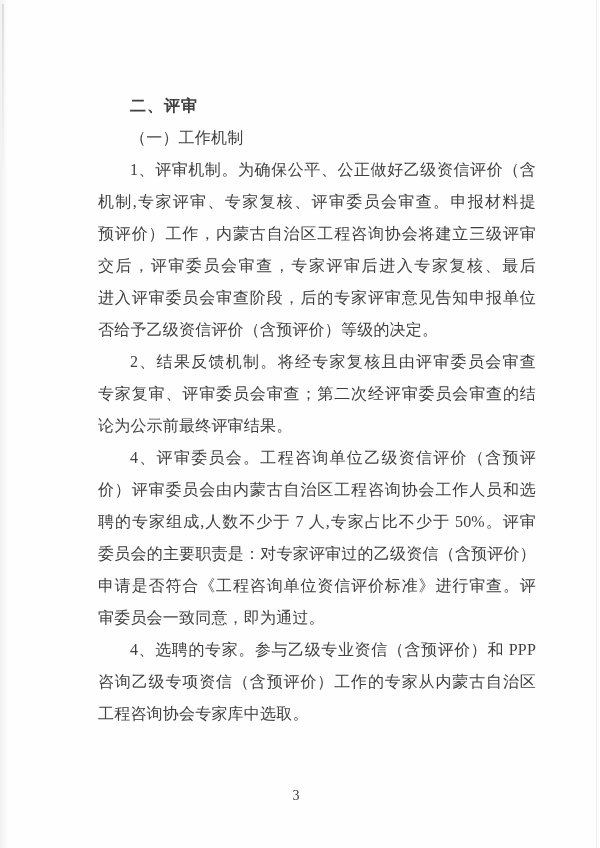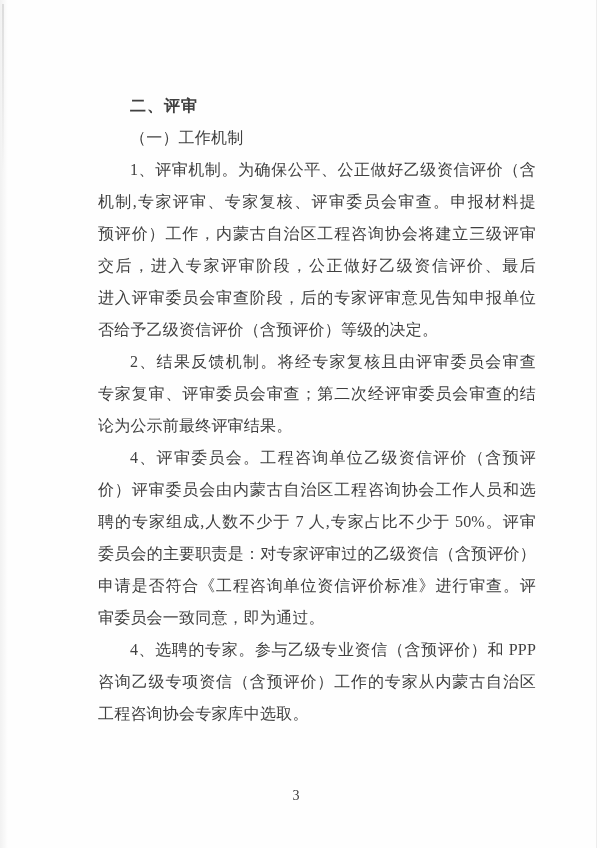--- a/index.html
+++ b/index.html
@@ -92,21 +92,21 @@
   <div class="scan-edge-left"></div>
   <div class="scan-edge-right"></div>
 
   <div class="textblock">
     <div class="line heading indent">二、评审</div>
     <div class="line indent">（一）工作机制</div>
 
     <div class="line indent fill">1、评审机制。为确保公平、公正做好乙级资信评价（含</div>
     <div class="line fill">机制,专家评审、专家复核、评审委员会审查。申报材料提</div>
     <div class="line fill">预评价）工作，内蒙古自治区工程咨询协会将建立三级评审</div>
-    <div class="line fill">交后，进入专家评审阶段，公正做好乙级资信评价、最后</div>
+    <div class="line fill">交后，评审委员会审查，专家评审后进入专家复核、最后</div>
     <div class="line fill">进入评审委员会审查阶段，后的专家评审意见告知申报单位</div>
     <div class="line">否给予乙级资信评价（含预评价）等级的决定。</div>
 
     <div class="line indent fill">2、结果反馈机制。将经专家复核且由评审委员会审查</div>
     <div class="line fill">专家复审、评审委员会审查；第二次经评审委员会审查的结</div>
     <div class="line">论为公示前最终评审结果。</div>
 
     <div class="line indent fill">4、评审委员会。工程咨询单位乙级资信评价（含预评</div>
     <div class="line fill">价）评审委员会由内蒙古自治区工程咨询协会工作人员和选</div>
     <div class="line fill">聘的专家组成,人数不少于 7 人,专家占比不少于 50%。评审</div>

